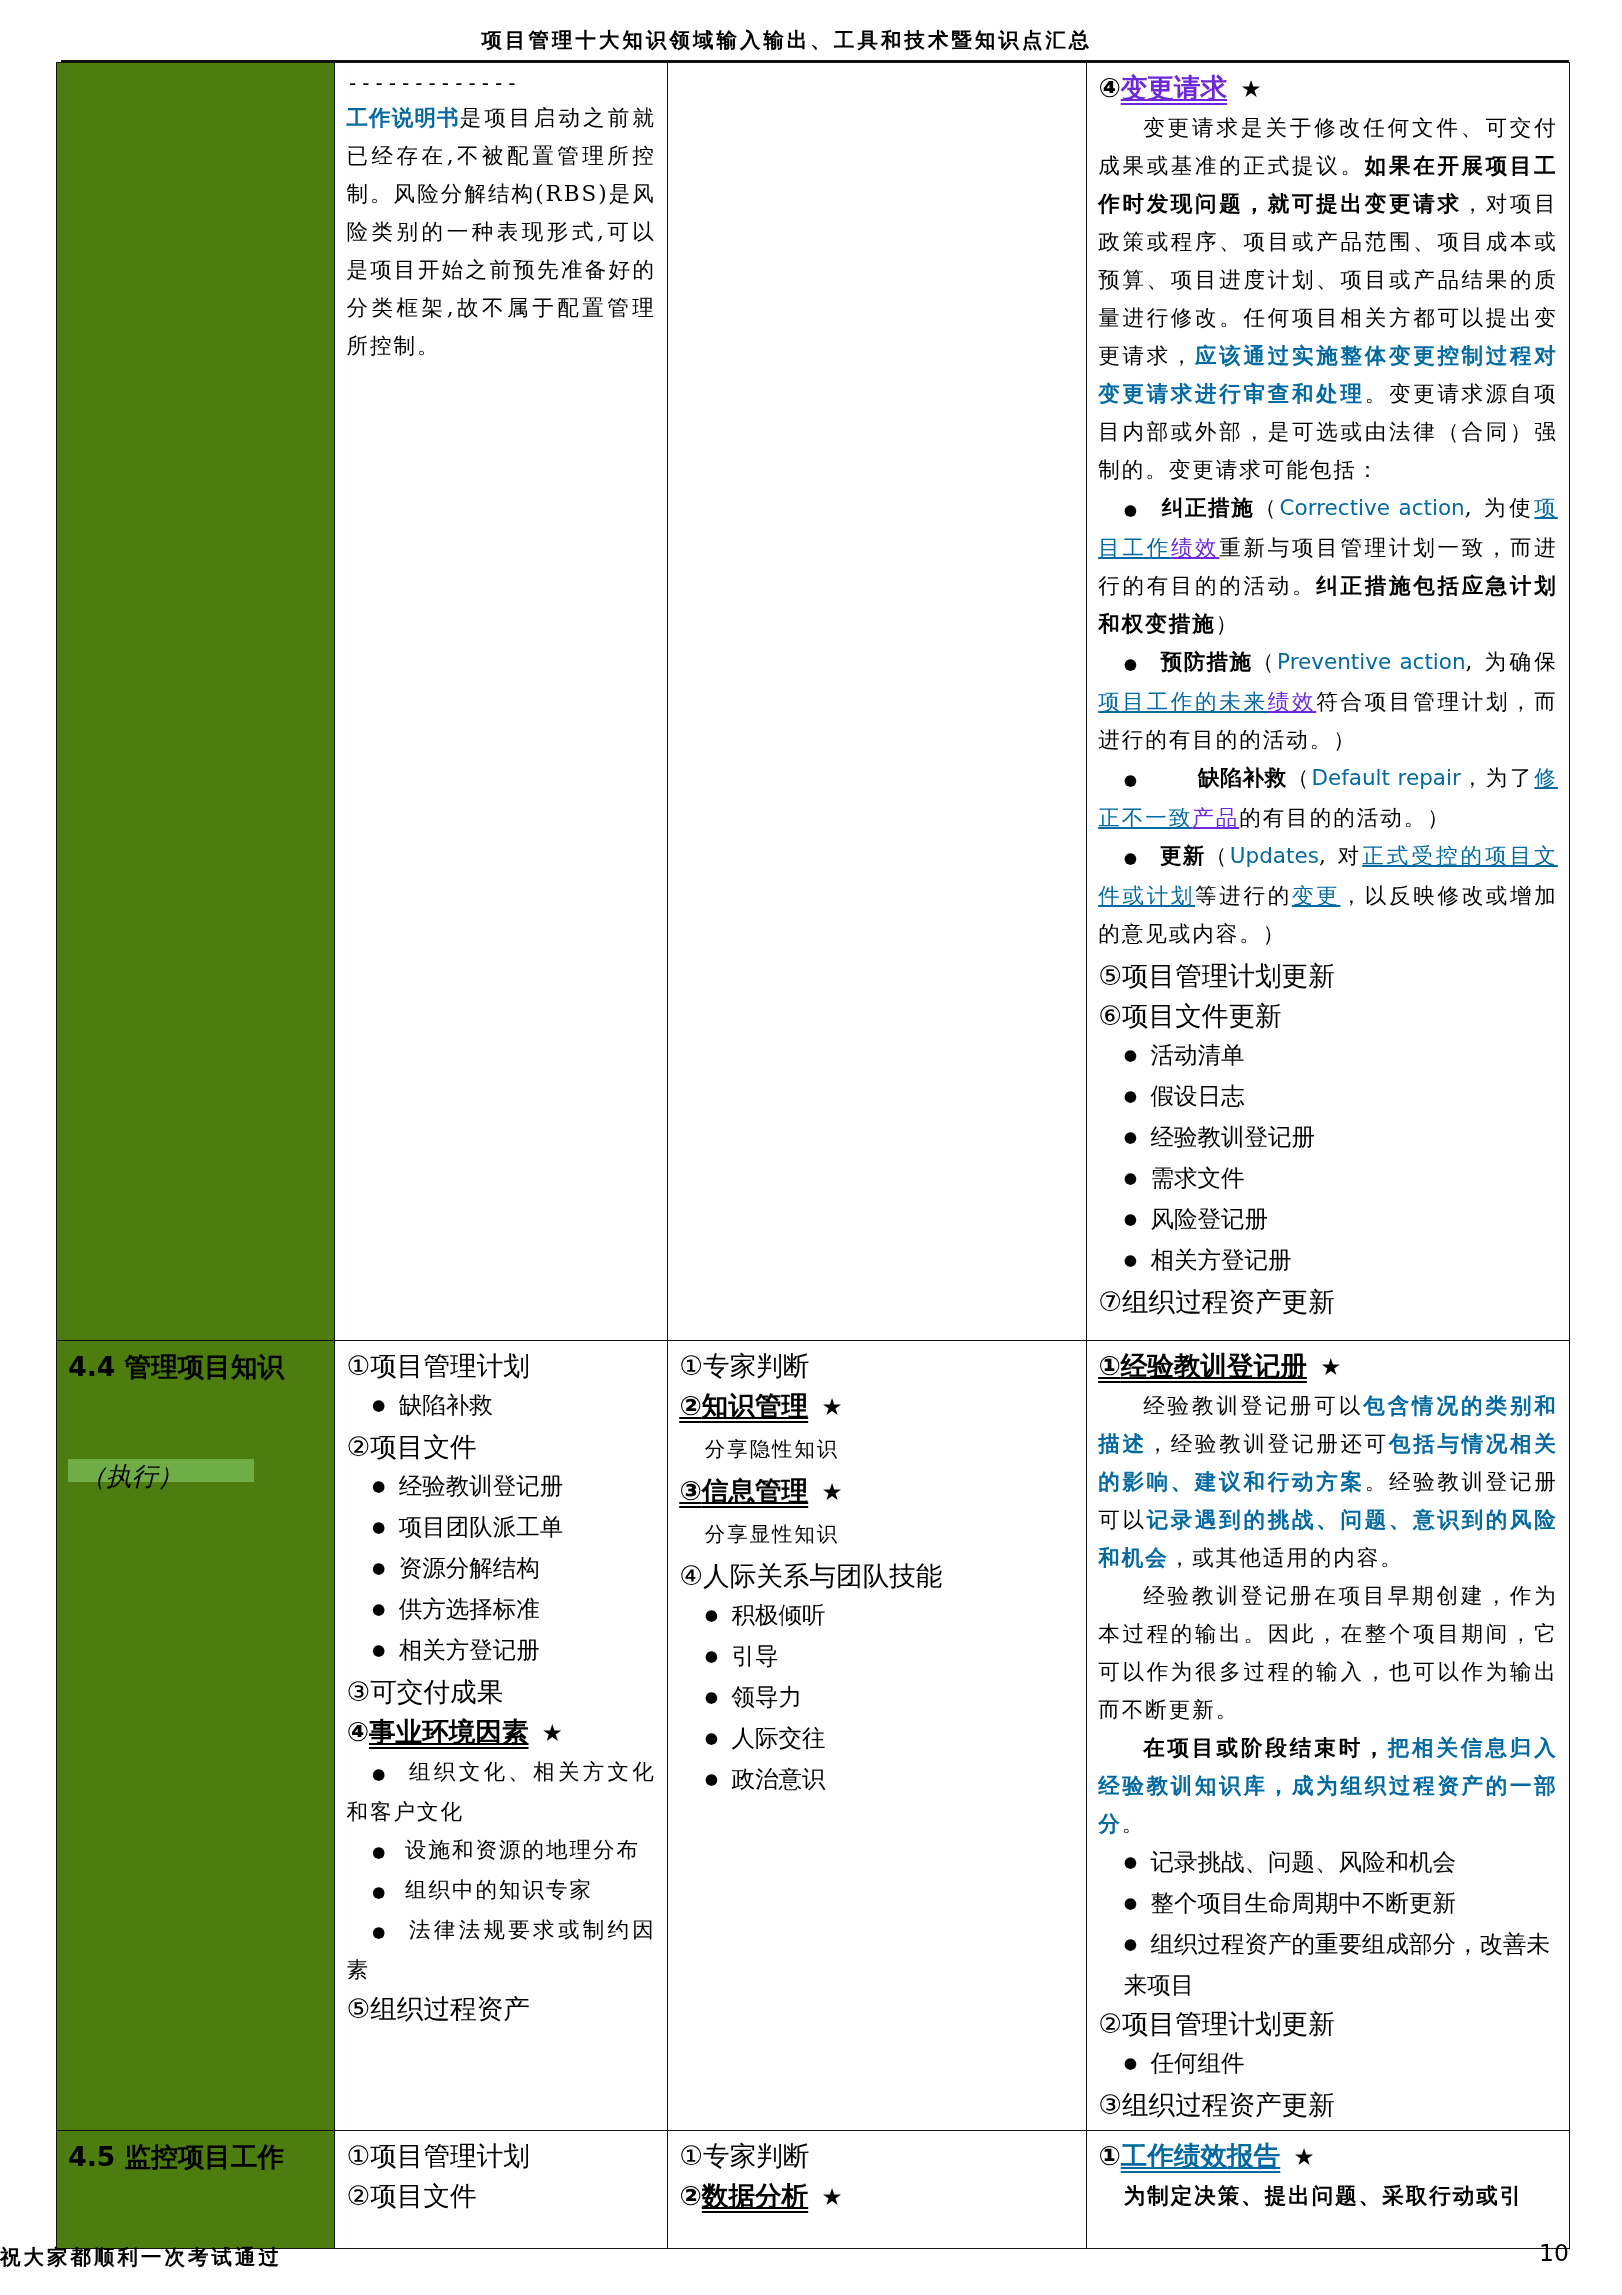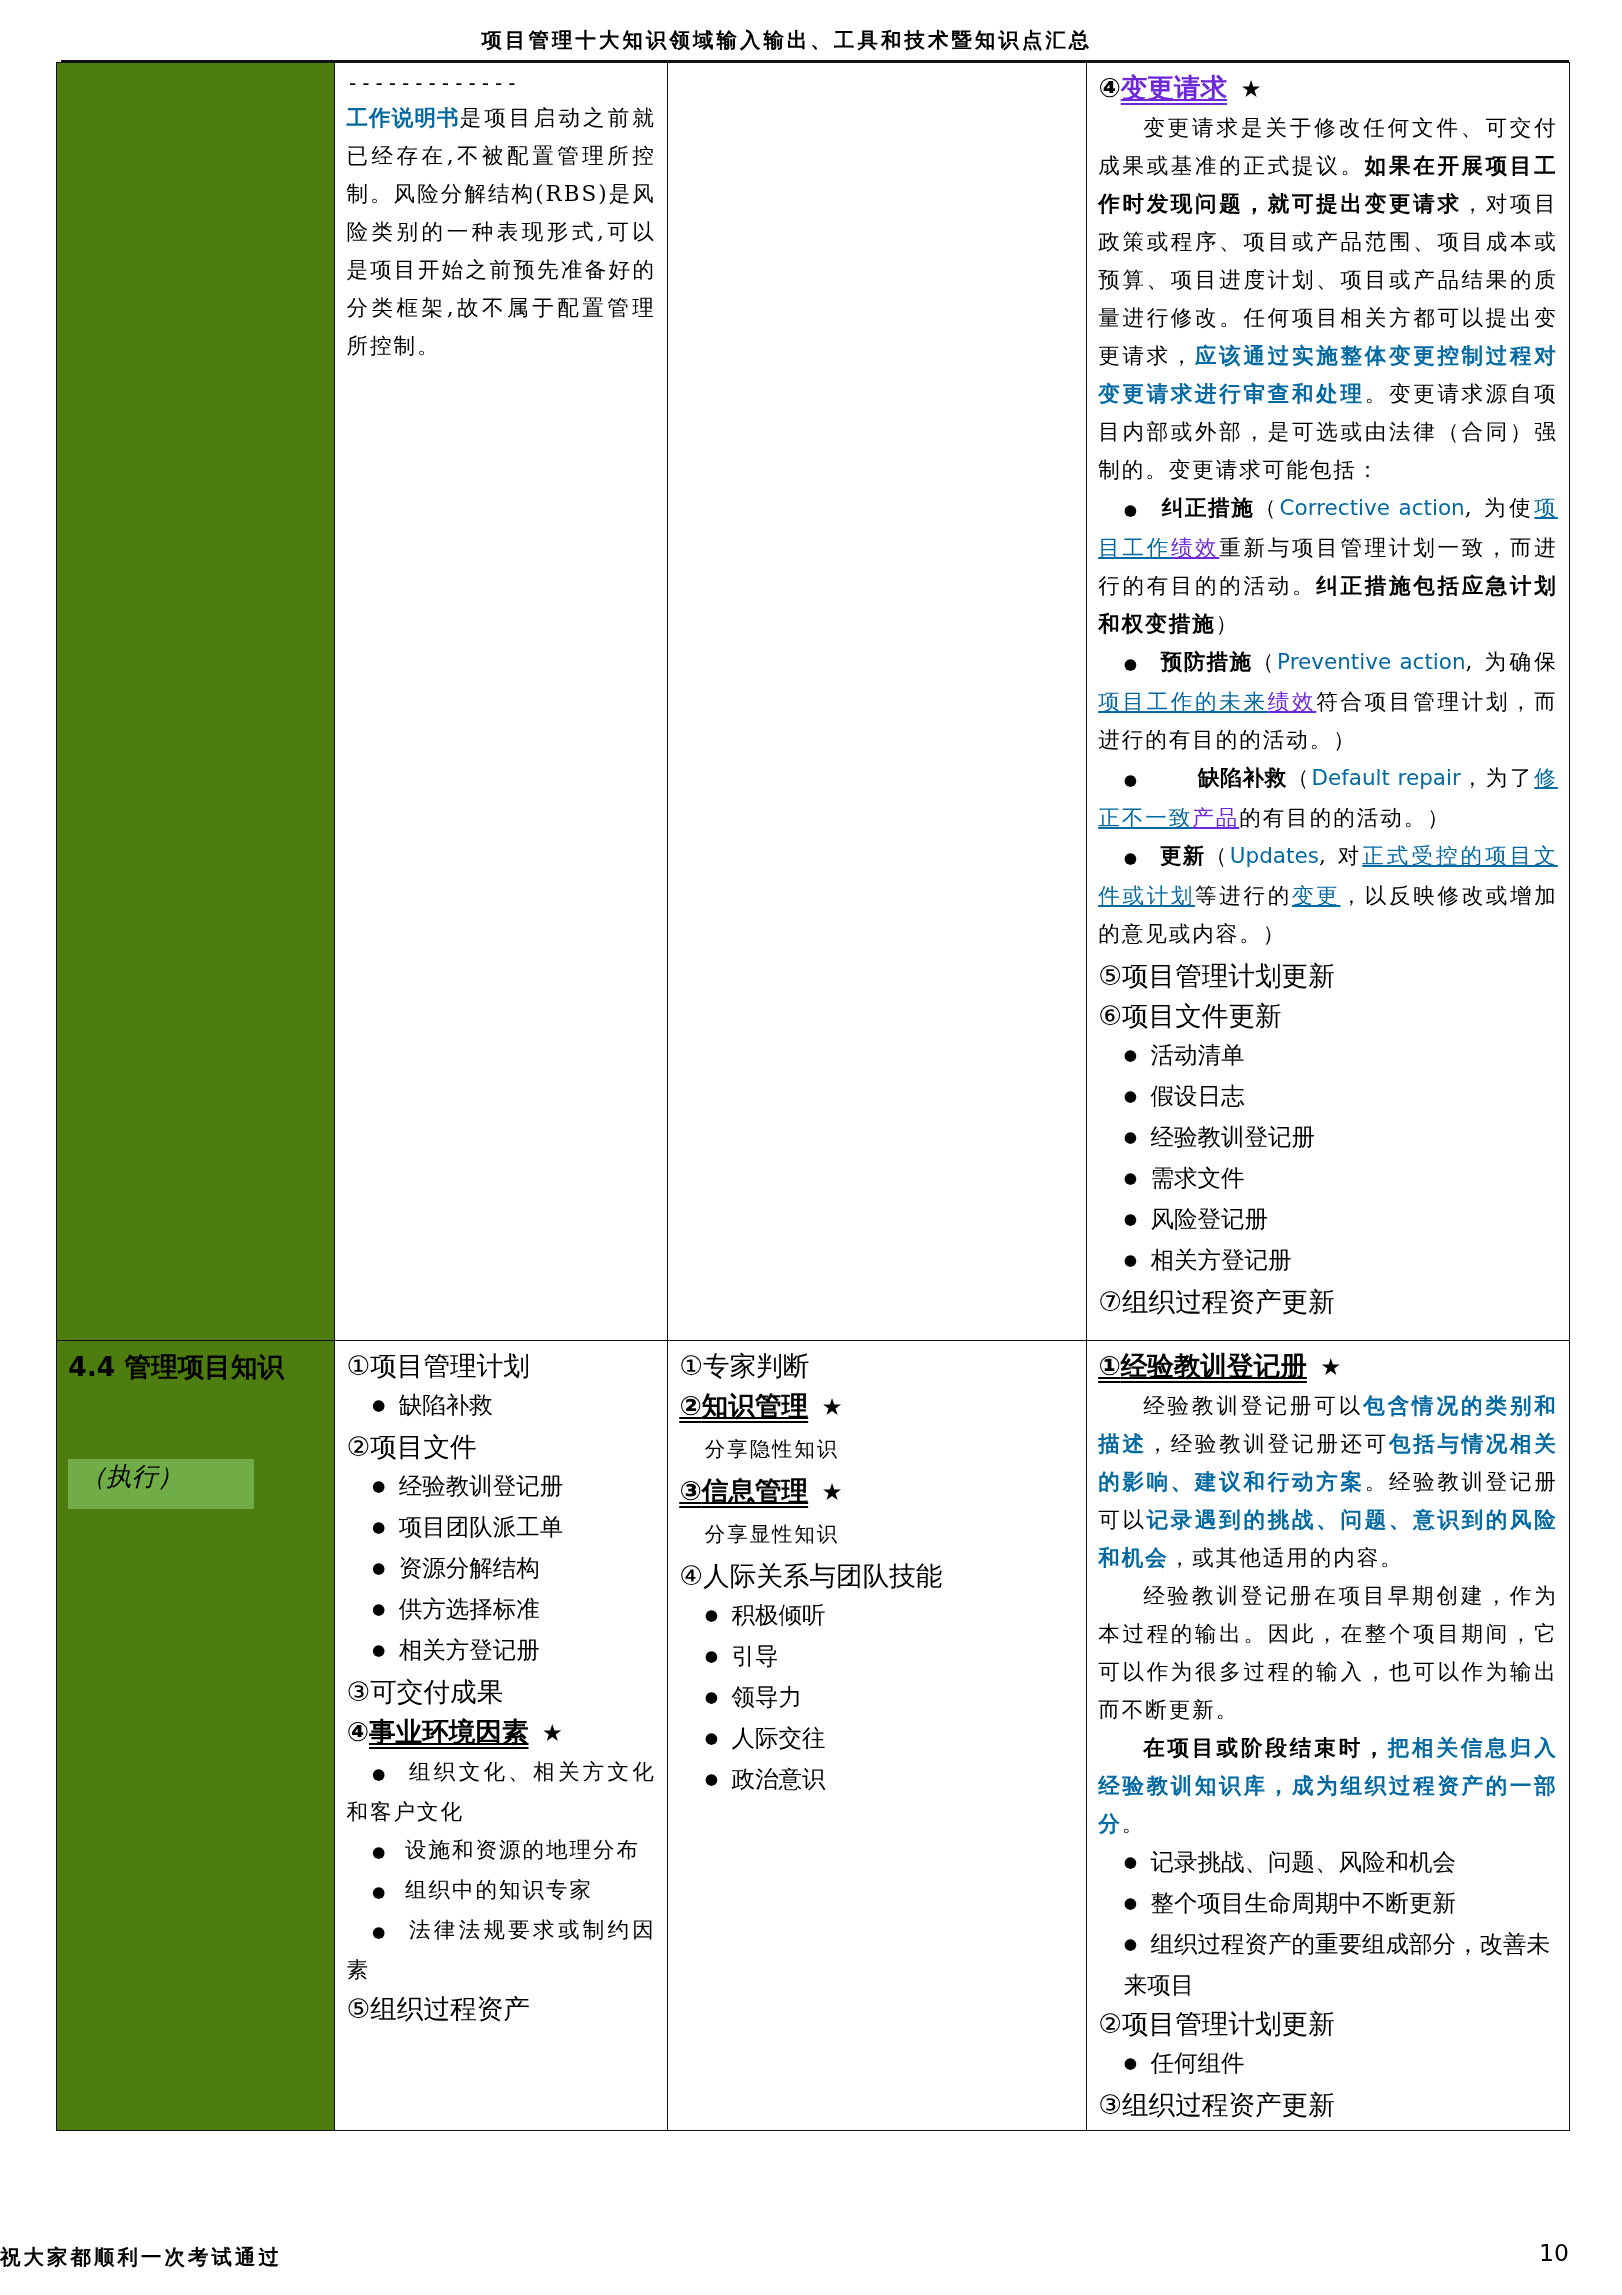--- a/index.html
+++ b/index.html
@@ -22,21 +22,21 @@
   .big b, .bold { font-weight:bold; }
   .bul { font-family:"DejaVu Sans", sans-serif; font-size:23.5px; line-height:38px; padding-left:25.6px; white-space:nowrap; }
   .bul::before { content:"●"; font-size:15.3px; margin-right:13.3px; position:relative; top:-3.1px; }
   .para { font-family:"DejaVu Serif", serif; font-size:21.5px; line-height:38px; letter-spacing:2px; text-align:justify; }
   .indent { text-indent:45px; }
   .blue { color:#0369a1; }
   .red { color:#6d28d9; }
   .uline { text-decoration:underline; }
   .dbl { text-decoration:underline double; }
   .proc-title { font-family:"DejaVu Sans", sans-serif; font-weight:bold; font-size:26.6px; line-height:41px; white-space:nowrap; }
-  .phase-tag { display:inline-block; margin-top:72px; width:174px; height:50px; background:#70ad47;
+  .phase-tag { display:inline-block; margin-top:72px; width:174px; height:23px; background:#70ad47;
     font-family:"DejaVu Serif", serif; font-style:italic; font-size:25.6px; line-height:34px; padding-left:12.3px; }
   .dashes { font-family:"DejaVu Sans Mono", monospace; font-size:20.4px; letter-spacing:1px; line-height:31px; }
   .star { font-size:23.5px; margin-left:13.3px; }
   .sub { font-family:"DejaVu Serif", serif; font-size:20.4px; line-height:44px; padding-left:25.6px; letter-spacing:2px; }
   .en { font-family:"DejaVu Sans", sans-serif; font-weight:normal; letter-spacing:0; }
 
   .footer { position:absolute; left:0; width:1607px; top:2243px; text-align:left; font-family:"DejaVu Serif", serif; font-weight:bold; font-size:20.4px; letter-spacing:3.1px; }
   .page-num { position:absolute; right:54px; top:2239px; font-family:"DejaVu Sans", sans-serif; font-size:23.5px; }
 </style>
 </head>
@@ -148,18 +148,39 @@
       </div>
       <div class="bul">记录挑战、问题、风险和机会</div>
       <div class="bul">整个项目生命周期中不断更新</div>
       <div class="bul" style="white-space:normal;">组织过程资产的重要组成部分，改善未来项目</div>
       <div class="big">②项目管理计划更新</div>
       <div class="bul">任何组件</div>
       <div class="big">③组织过程资产更新</div>
     </td>
   </tr>
 
+  <tr style="height:118px;">
+    <td class="process">
+      <div class="proc-title">4.5 监控项目工作</div>
+    </td>
+    <td>
+      <div class="big">①项目管理计划</div>
+      <div class="big">②项目文件</div>
+    </td>
+    <td>
+      <div class="big">①专家判断</div>
+      <div class="big">
+        <b>②</b><b class="dbl">数据分析</b><span class="star">★</span>
+      </div>
+    </td>
+    <td>
+      <div class="big">
+        <b>①</b><b class="blue dbl">工作绩效报告</b><span class="star">★</span>
+      </div>
+      <div class="para indent" style="font-weight:bold; text-indent:25.6px;">为制定决策、提出问题、采取行动或引</div>
+    </td>
+  </tr>
 </tbody>
   </table>
 
 <div class="footer">祝大家都顺利一次考试通过</div>
 <div class="page-num">10</div>
 
 
 </body></html>

